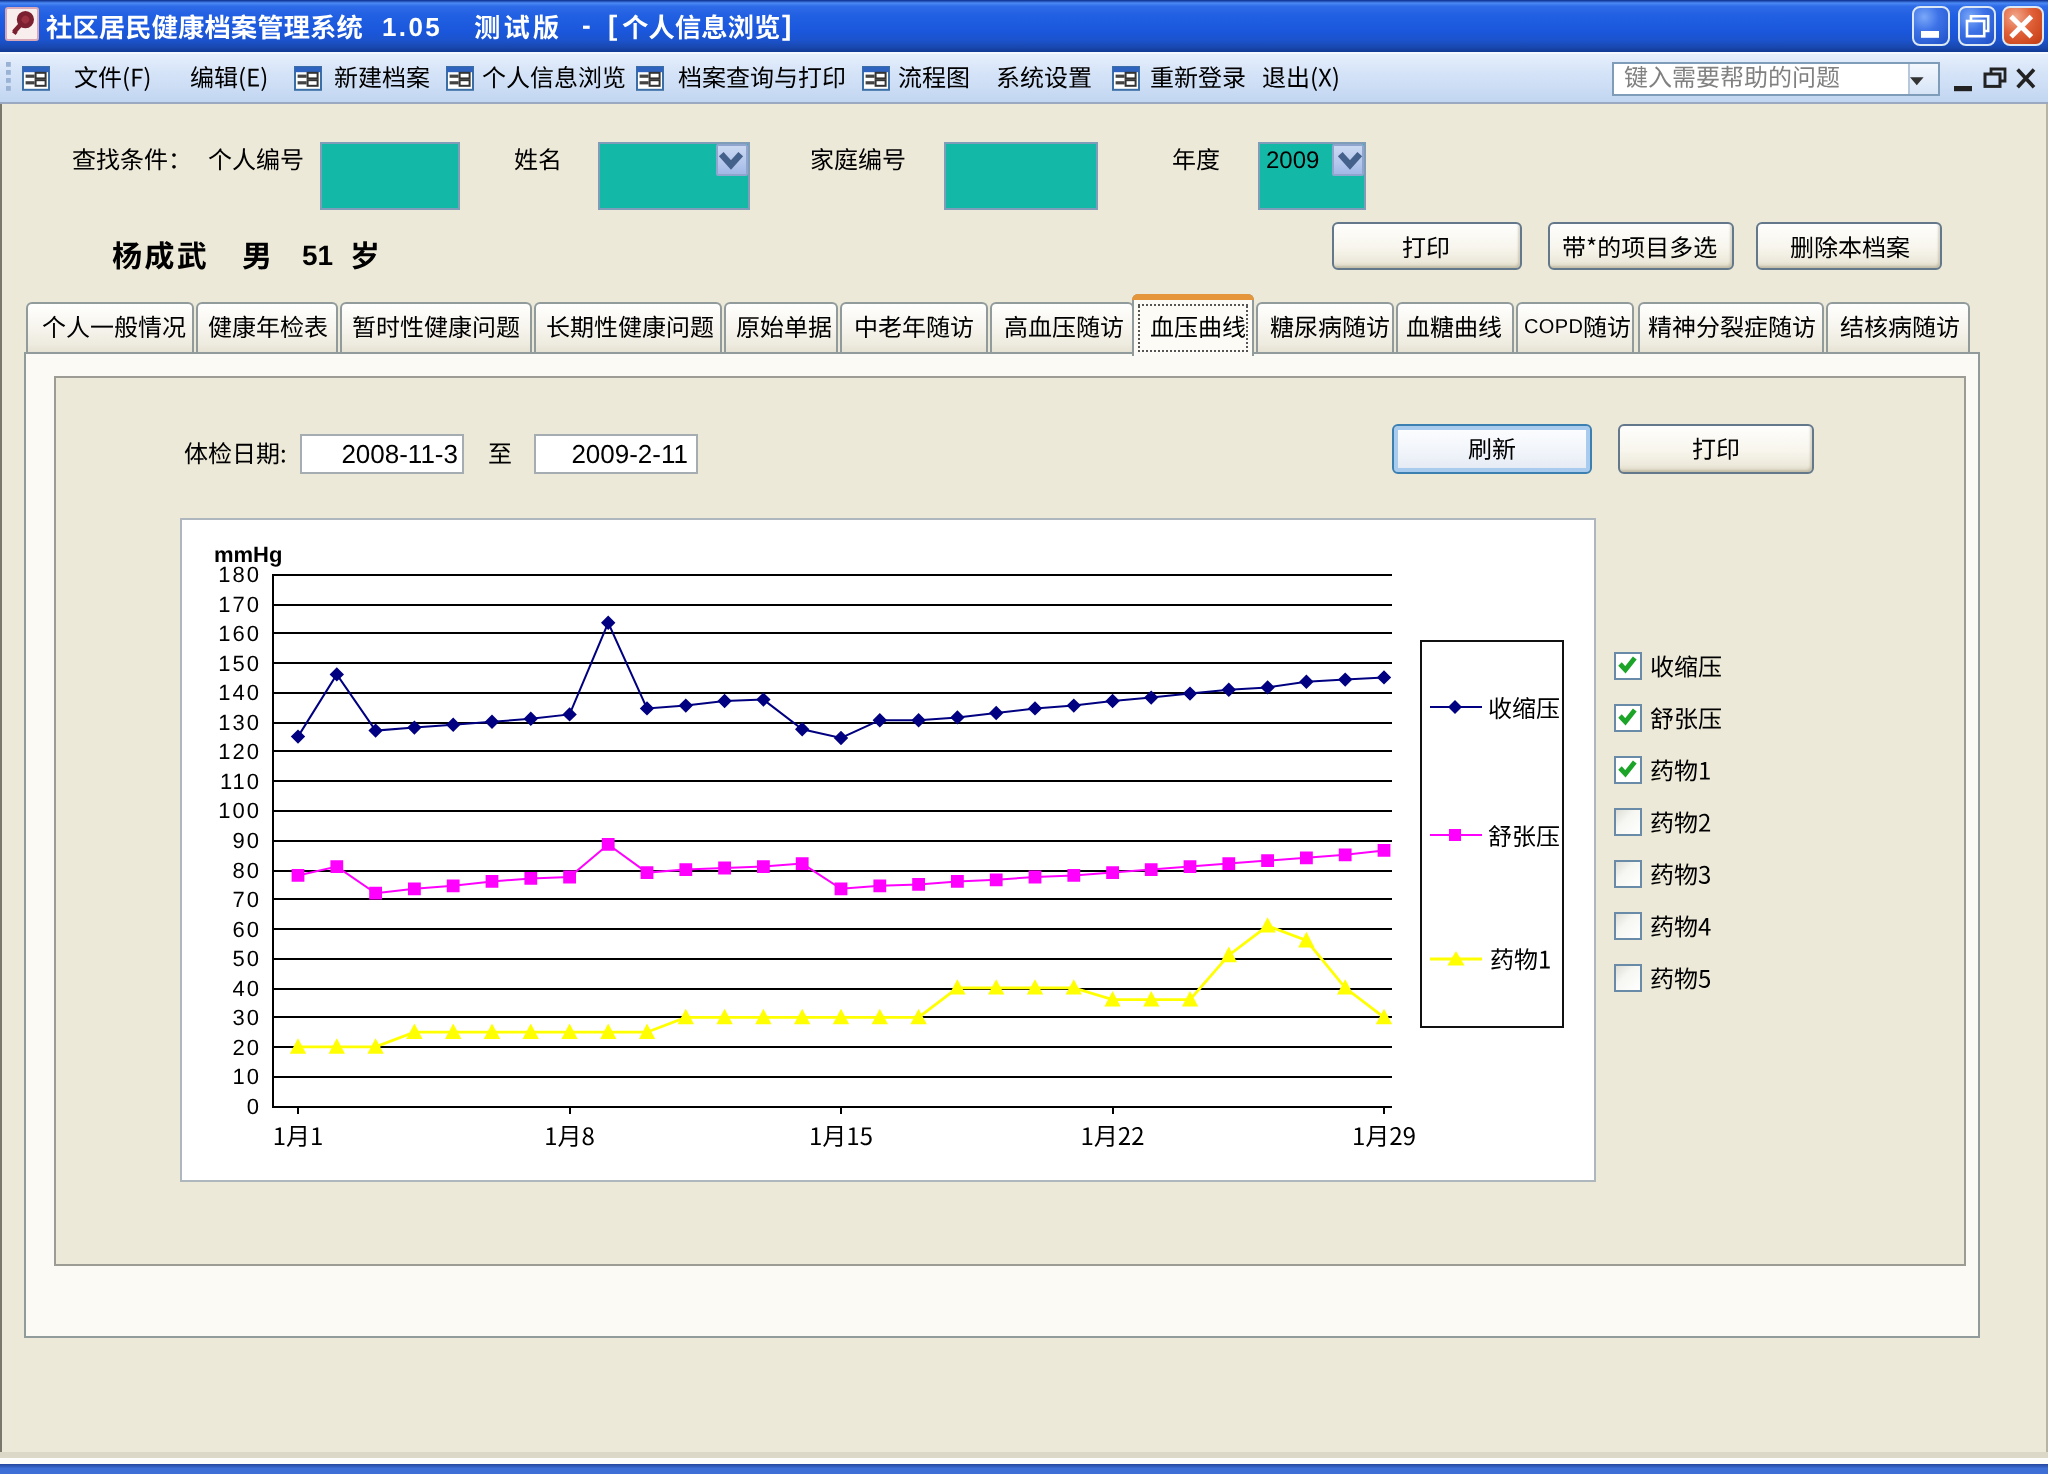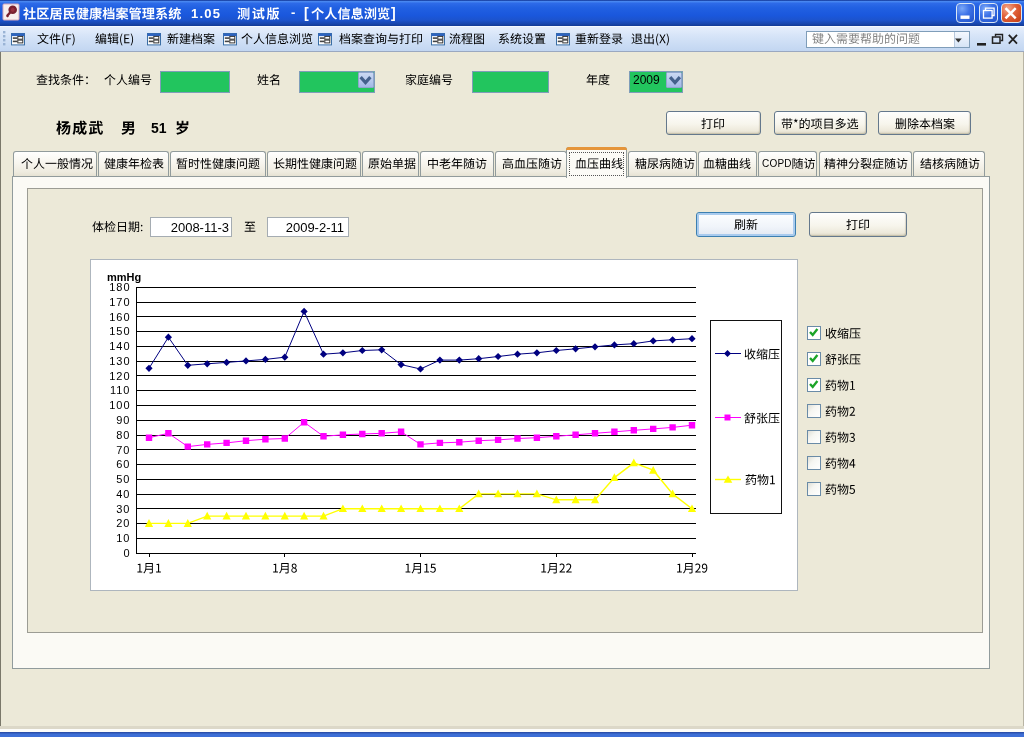--- a/index.html
+++ b/index.html
@@ -6,21 +6,21 @@
 .abs{position:absolute}
 #title{left:0;top:0;width:1024px;height:26px;background:linear-gradient(180deg,#0A2C8C 0%,#4A8AF4 6%,#2E6BE8 12%,#2160E2 30%,#1A57DC 60%,#1C53CC 78%,#1846AC 92%,#123A94 100%)}
 #menubar{left:0;top:26px;width:1024px;height:26px;background:linear-gradient(180deg,#E8F0FC 0%,#D6E4F8 40%,#C2D6F1 100%);border-bottom:1px solid #9AA8C0}
 #menubar:before{content:"";position:absolute;left:0;top:0;width:100%;height:1px;background:#F5F9FF}
 .winbtn{top:3px;width:19px;height:20px;border-radius:4px;border:1px solid #DCE8F4}
 #wmin,#wmax{background:radial-gradient(circle at 30% 25%,#7AA8F8 0%,#3E73E8 40%,#1E50C8 100%)}
 #wmin{left:956px}#wmax{left:979px}
 #wclose{left:1001px;width:21px;background:radial-gradient(circle at 30% 25%,#F2A88C 0%,#E06038 45%,#C23A10 100%)}
 #sbox{left:806px;top:31px;width:164px;height:17px;background:#fff;border:1px solid #7F9DB9}
 #sarr{left:954px;top:32px;width:15px;height:15px;background:linear-gradient(180deg,#F4F8FE,#D6E4F6);border-left:1px solid #B8C8DC}
-.inp{background:#22c55e;border:1px solid #7F9DB9;height:22px}
+.inp{background:#14b8a6;border:1px solid #7F9DB9;height:34px}
 #in1{left:160px;top:71px;width:70px}
 #cb1{left:299px;top:71px;width:76px}
 #in2{left:472px;top:71px;width:77px}
 #cb2{left:629px;top:71px;width:54px;font-size:12px;line-height:16px;padding-left:3px}
 .ca{top:72px;width:16px;height:16px;background:linear-gradient(180deg,#CAD8F2 0%,#B4C7EC 60%,#A2B8E6 100%);border:1px solid #90A5CE;border-radius:1px}
 #ca1{left:358px}#ca2{left:666px}
 .btn{height:24px;border:1px solid #64788C;border-radius:3px;background:linear-gradient(180deg,#FEFEFD 0%,#F7F5EC 55%,#EDE9DB 85%,#DDD8C4 100%);box-shadow:inset -1px -1px 1px rgba(120,110,80,.25)}
 #b1{left:666px;top:111px;width:95px}
 #b2{left:774px;top:111px;width:93px}
 #b3{left:878px;top:111px;width:93px}

